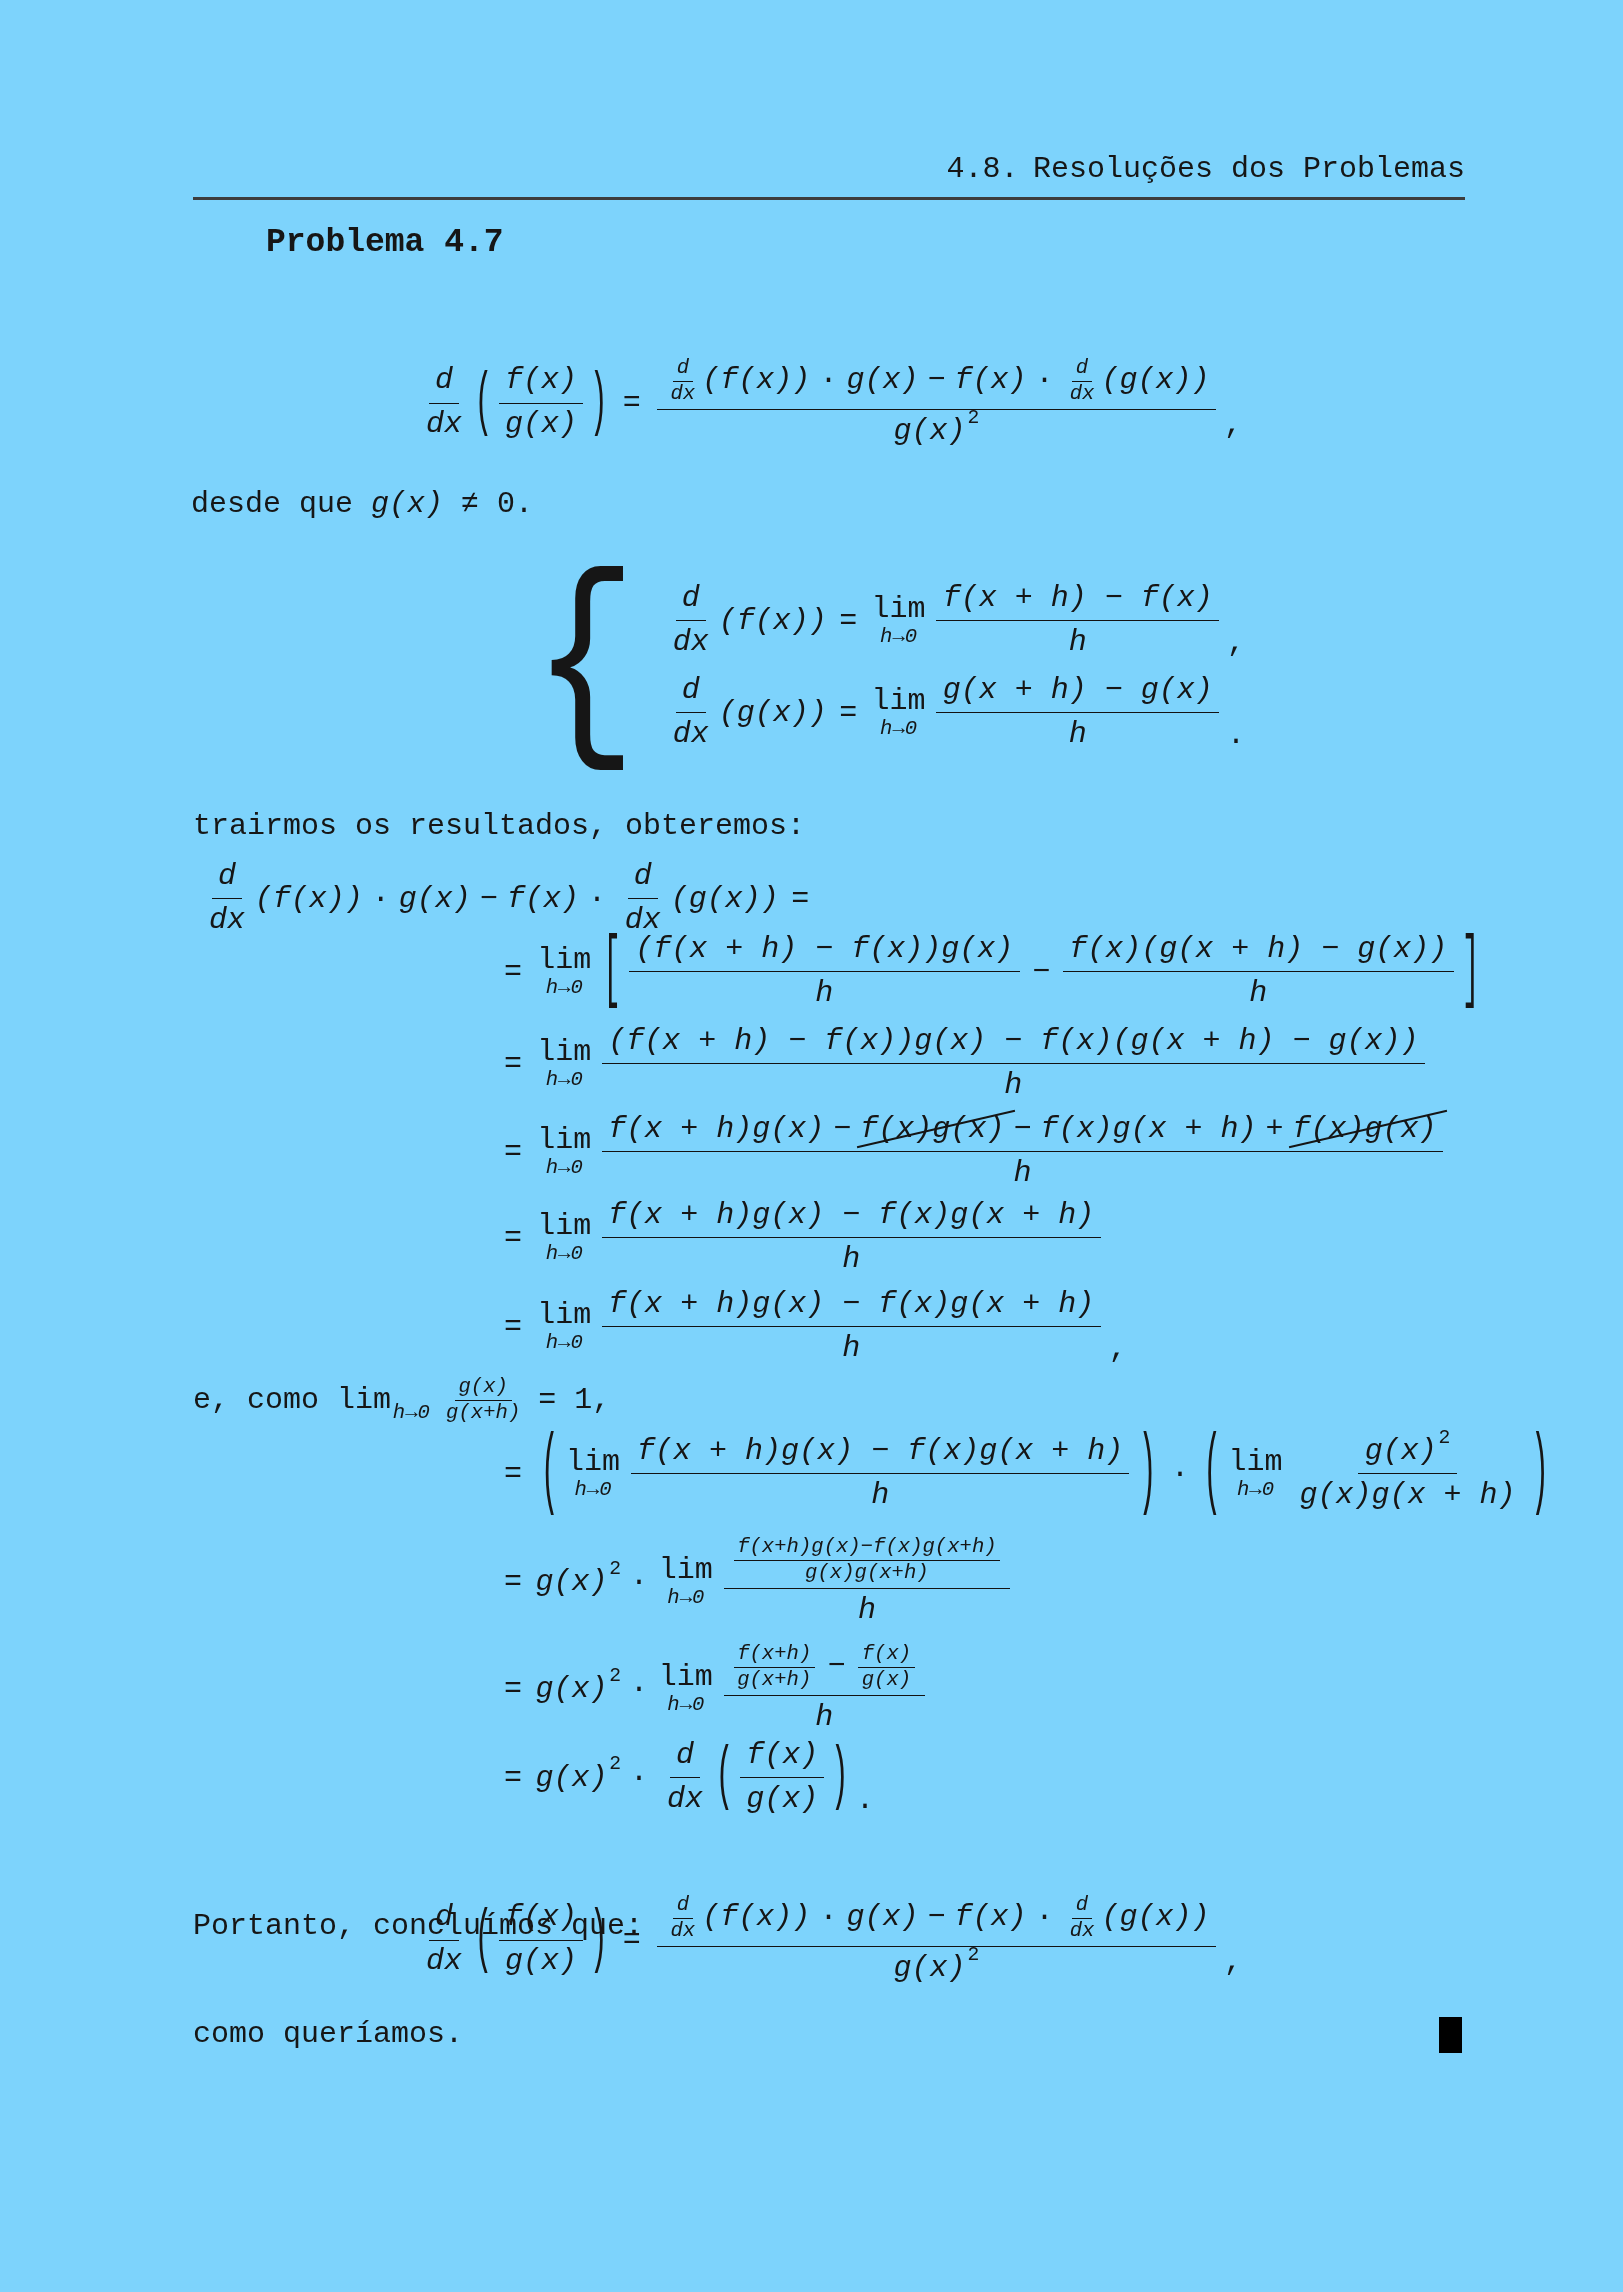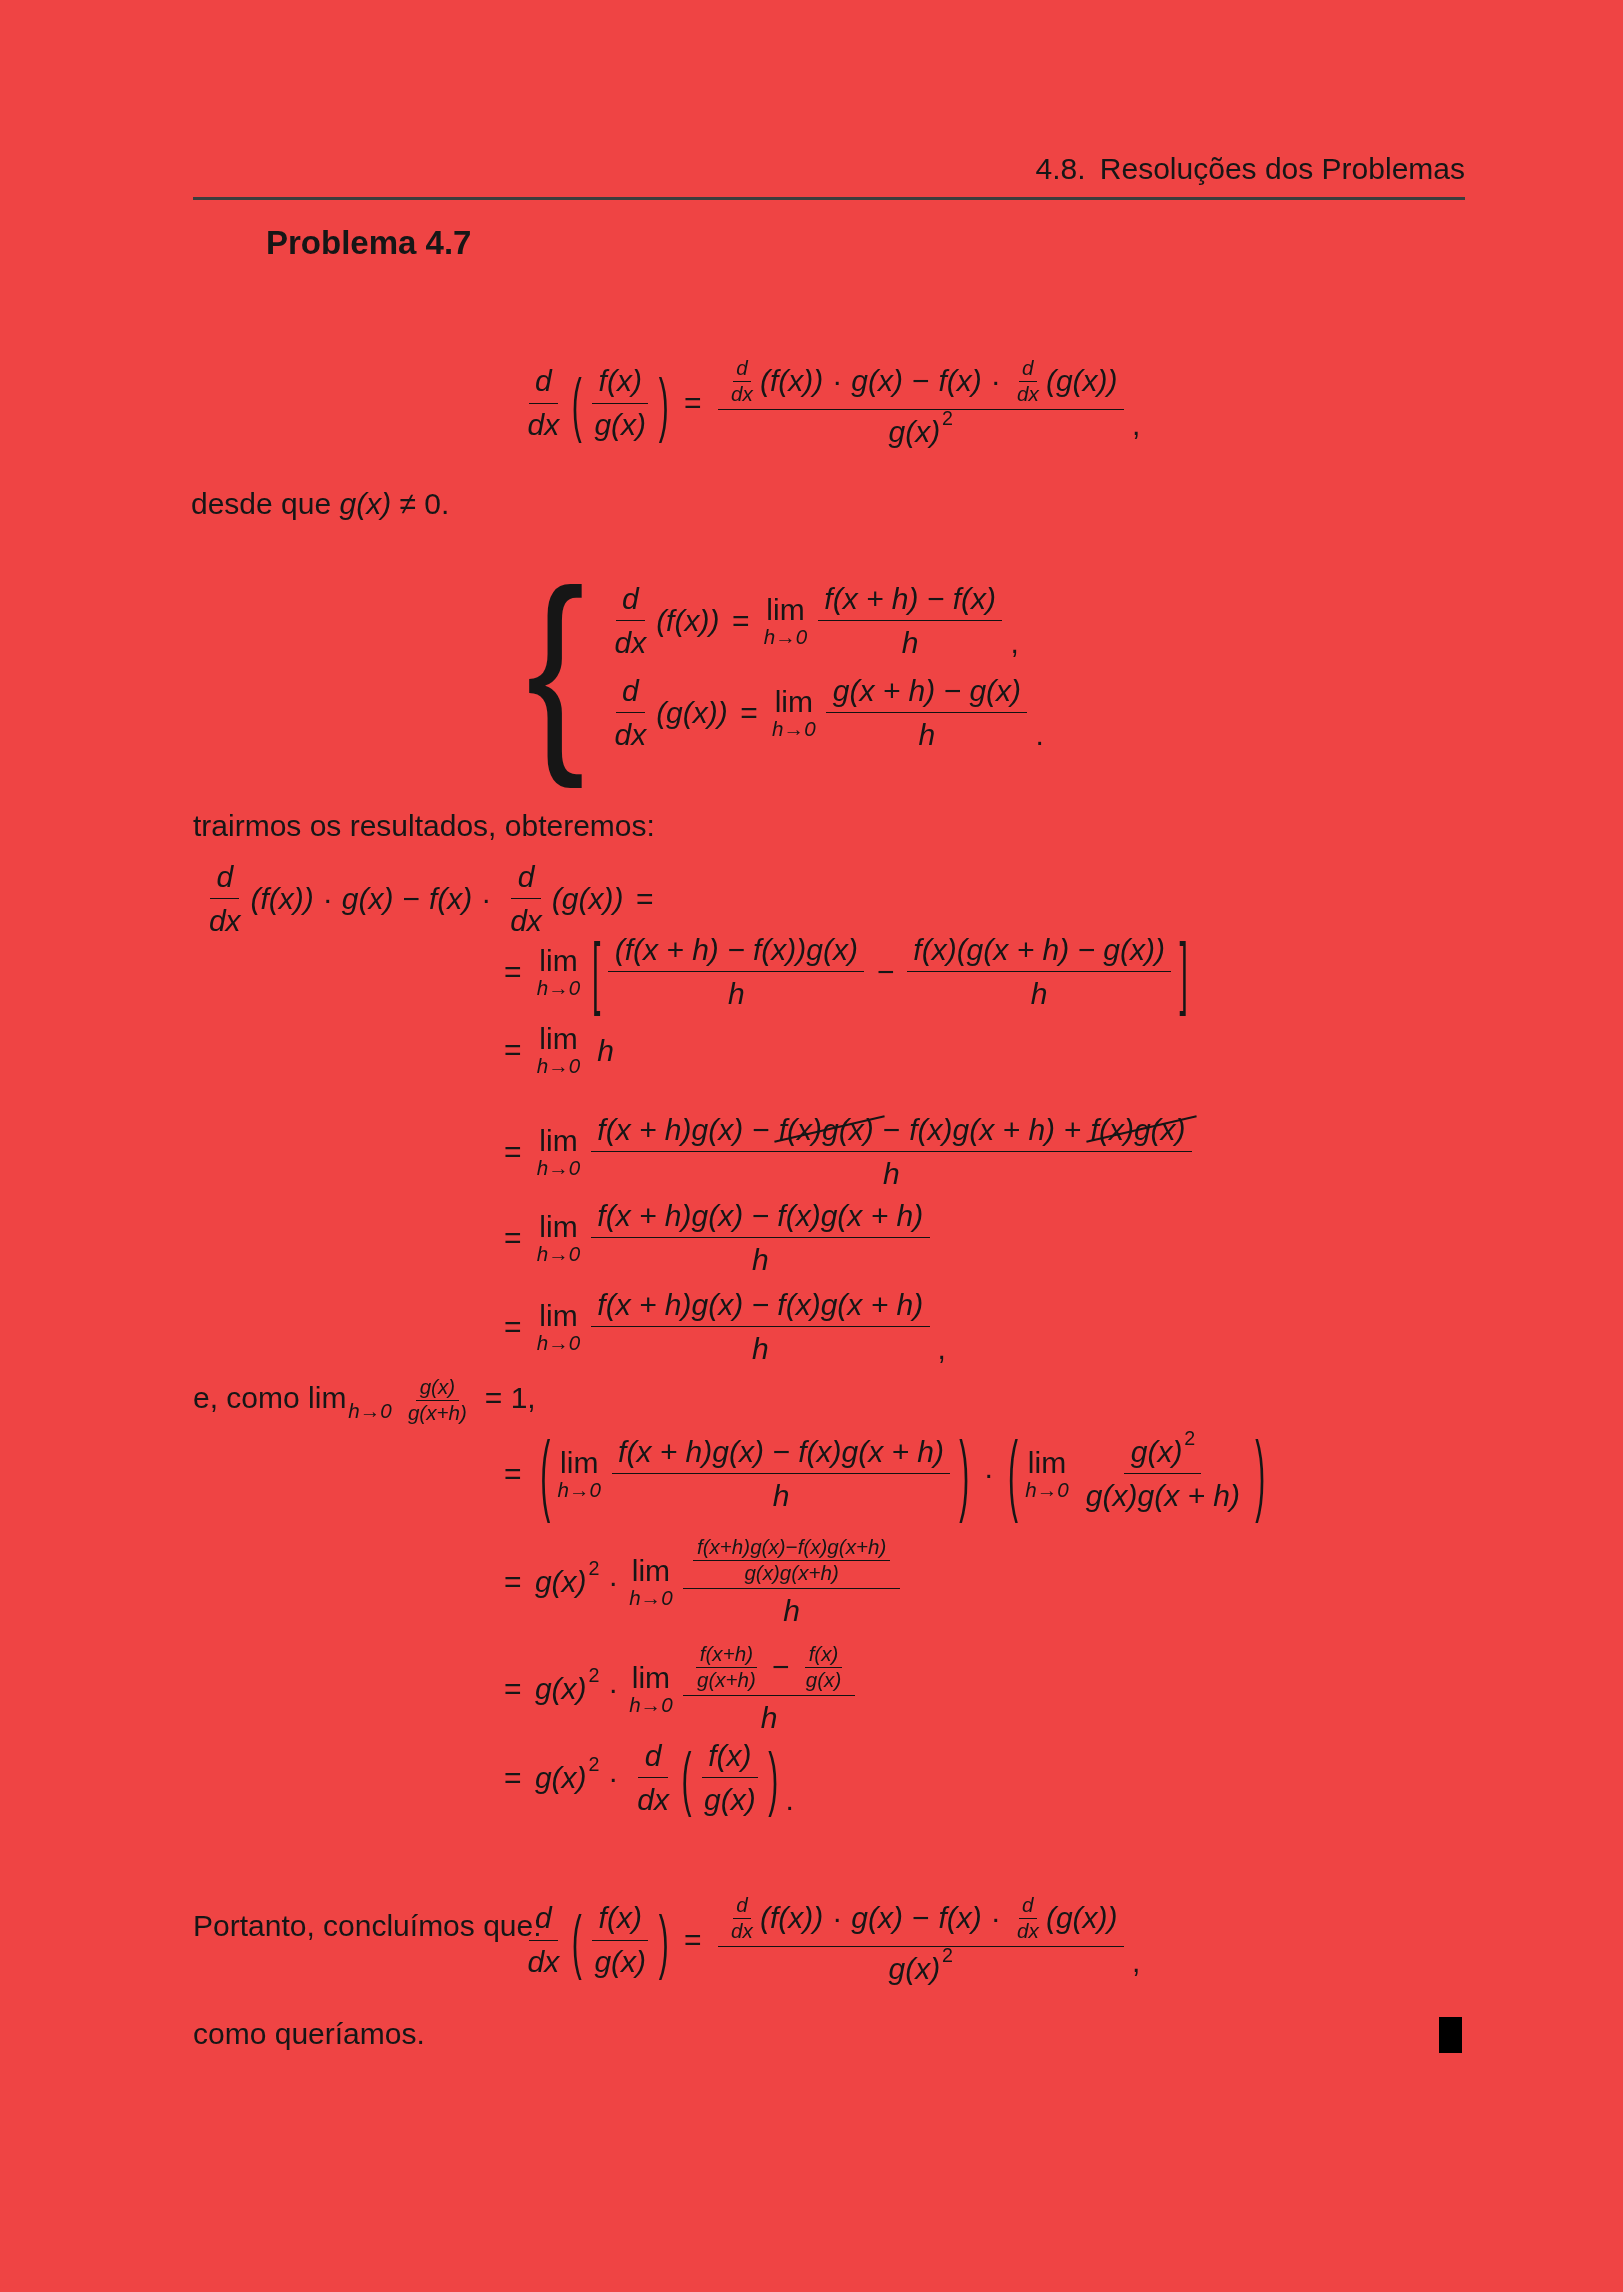--- a/index.html
+++ b/index.html
@@ -1,17 +1,17 @@
 <!DOCTYPE html>
 <html style="font-size:14.3px"><head>
 <meta charset="utf-8">
 <style>
   html,body{margin:0;padding:0;background:#e8e8e8;}
-  .page{position:relative;width:1624px;height:2293px;background:#ef4444;overflow:hidden;
-        font-family:Liberation Sans, sans-serif;font-size:30px;color:#161616;}
+  .page{position:relative;width:1624px;height:2293px;background:#7dd3fc;overflow:hidden;
+        font-family:Liberation Mono, monospace;font-size:30px;color:#161616;}
   .tx{position:absolute;white-space:nowrap;font-style:normal;}
   .right{left:193px;width:1272px;text-align:right;}
   .bold{font-weight:bold;font-size:33px;}
   .mit{font-style:italic;}
   .rm{font-style:normal;}
   .rule{position:absolute;left:193px;width:1272px;height:2.7px;background:#3d3d3d;}
   .hgap{margin-left:14.3px;}
 
   
   .eq{position:absolute;display:flex;align-items:center;white-space:nowrap;font-style:italic;}
@@ -189,20 +189,21 @@
     <span class="dl zb">]</span>
   </div>
 
   <div class="eq dline" style="top:1023px">
     <span class="eqlead">=</span>
     <span class="lims">
         <span>lim</span>
         <span class="ls">h→0</span>
       </span>
     <span class="fr">
+        <span class="n">(f(x + h) − f(x))g(x) − f(x)(g(x + h) − g(x))</span>
         <span class="dn">h</span>
       </span>
   </div>
 
   <div class="eq dline" style="top:1111px">
     <span class="eqlead">=</span>
     <span class="lims">
         <span>lim</span>
         <span class="ls">h→0</span>
       </span>

